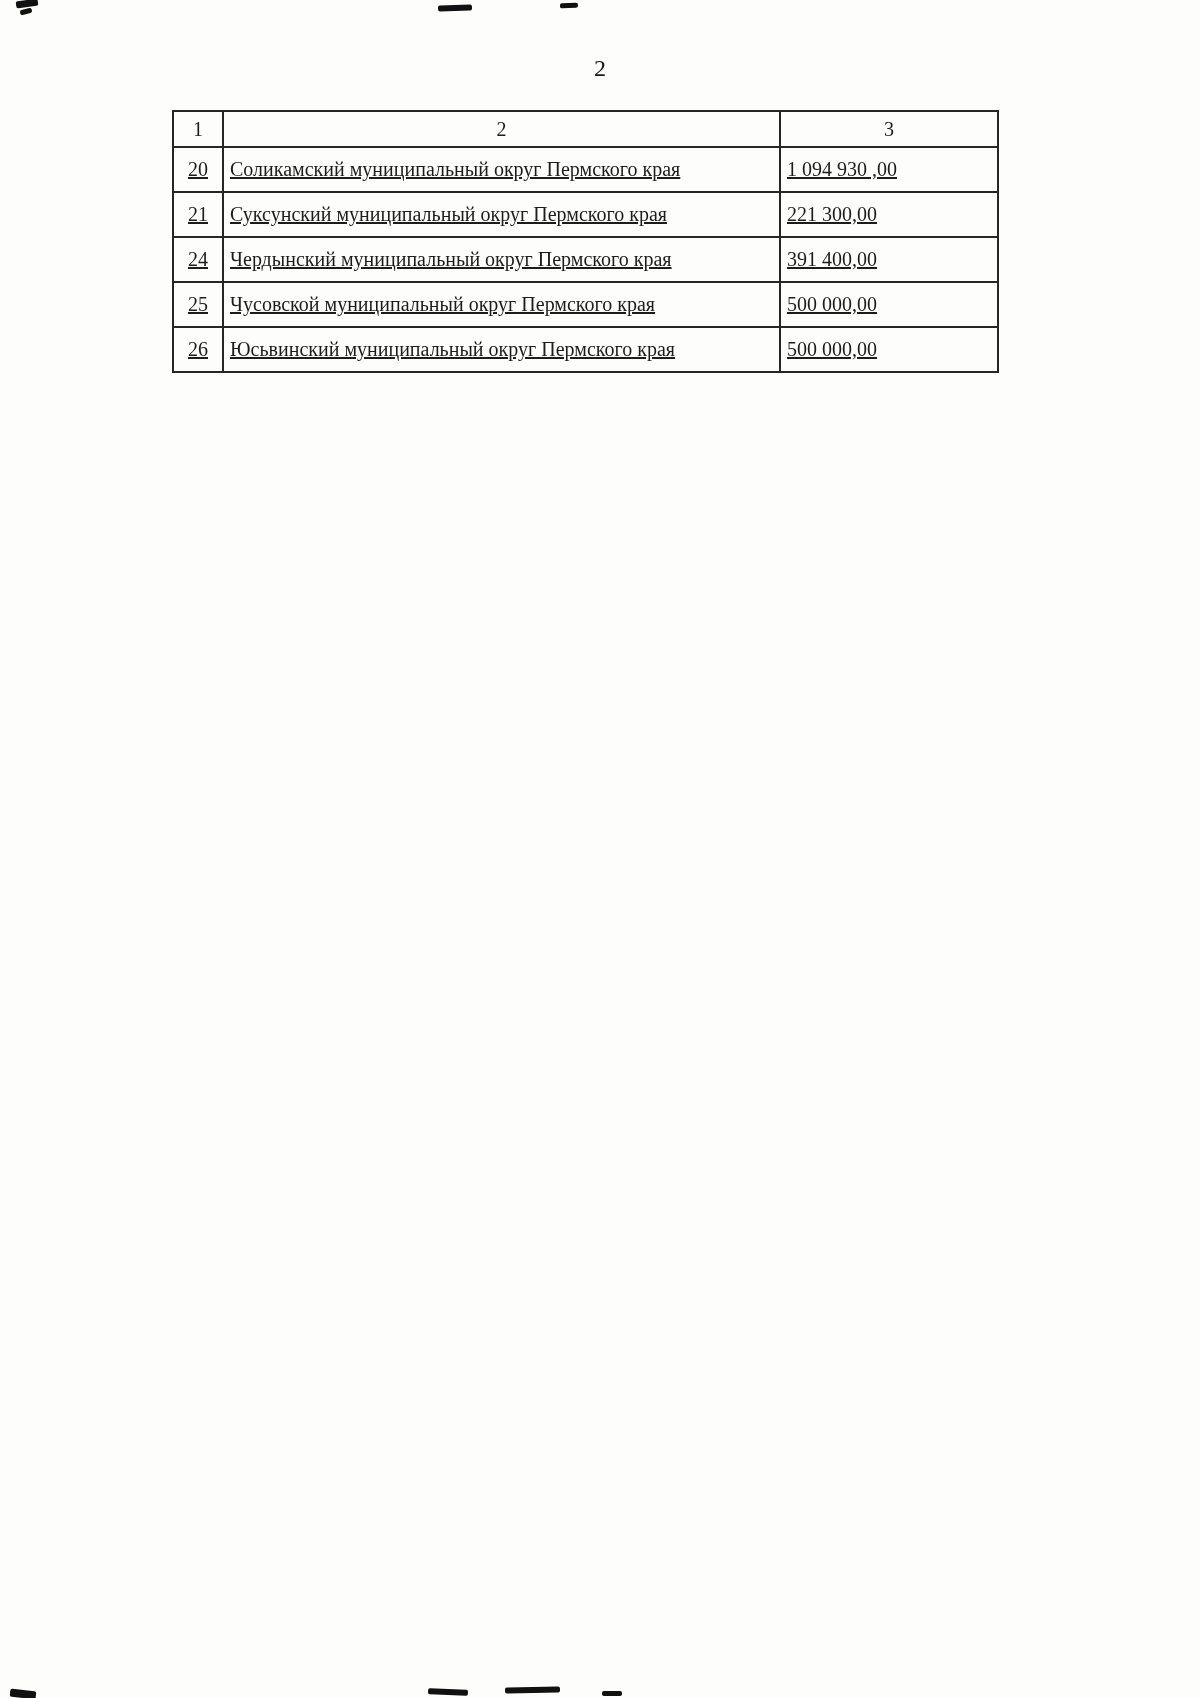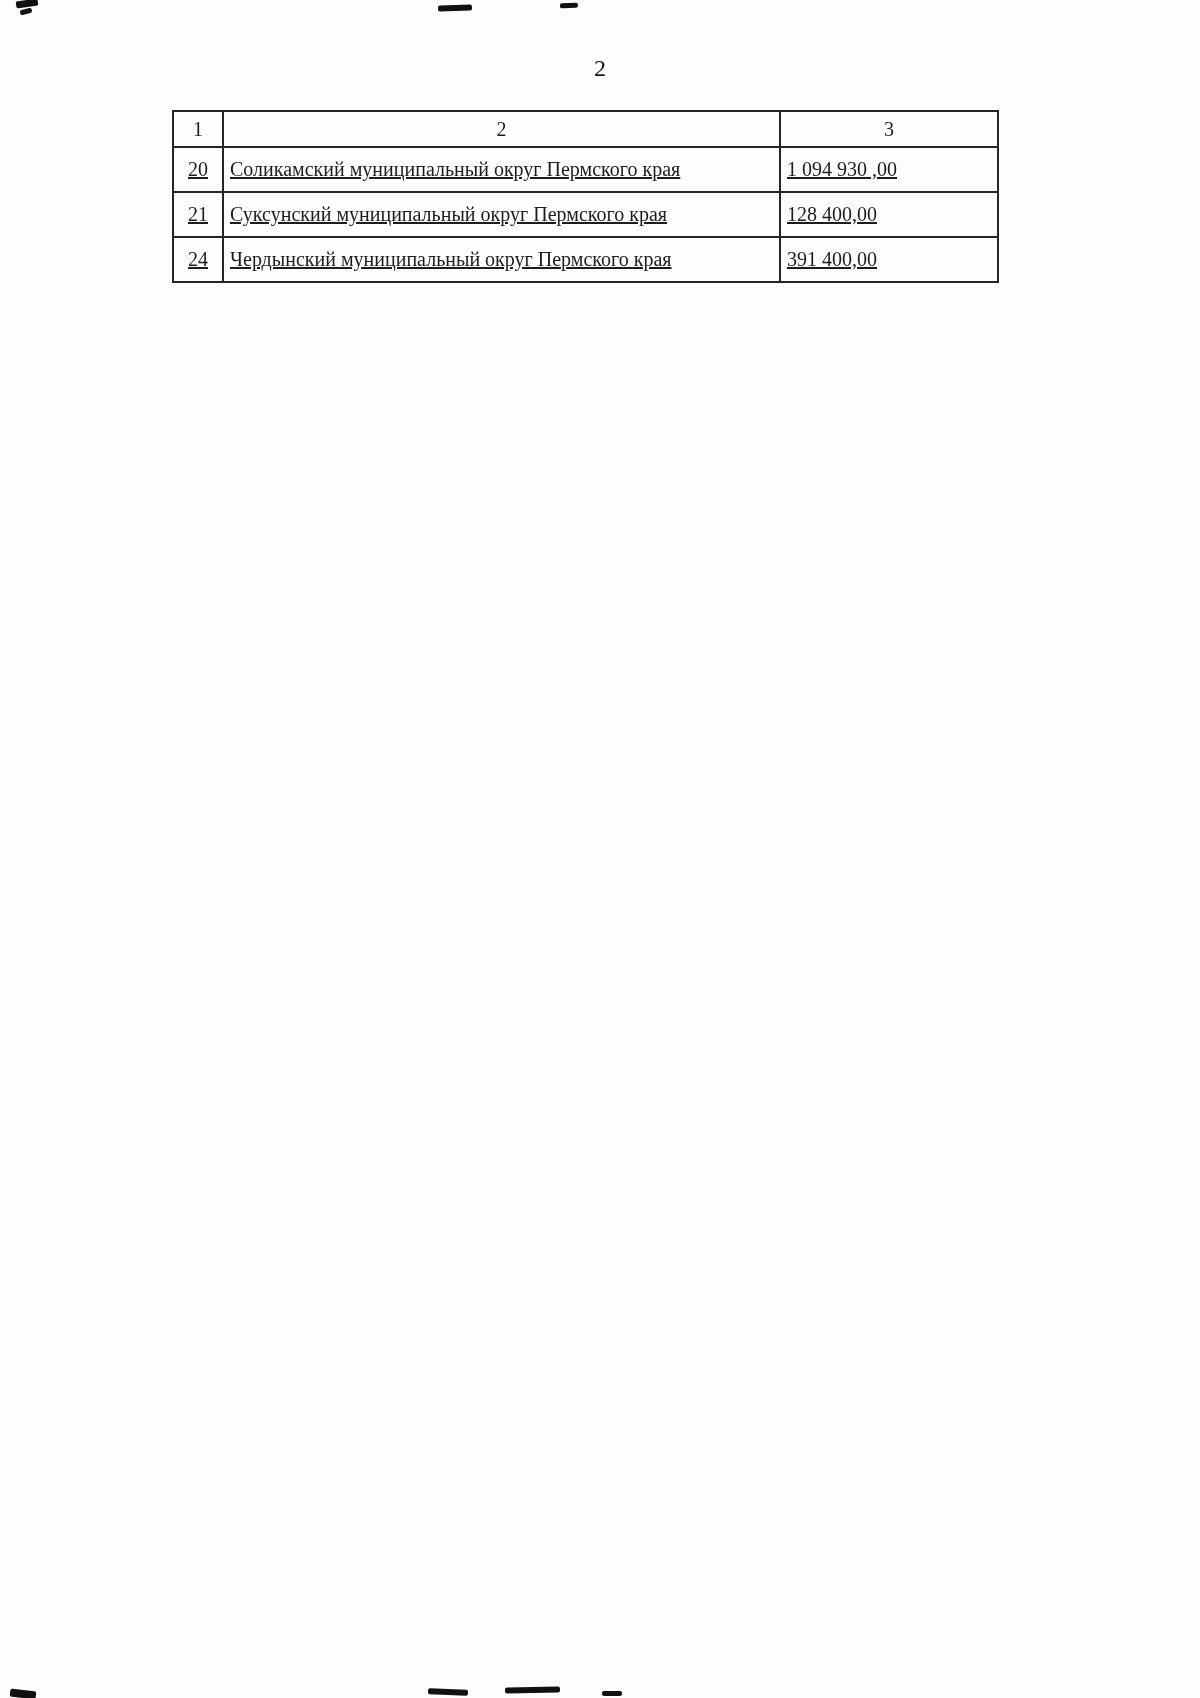--- a/index.html
+++ b/index.html
@@ -116,23 +116,33 @@
     </thead>
     <tbody>
       <tr>
         <td class="cell-num">20</td>
         <td class="cell-name">Соликамский муниципальный округ Пермского края</td>
         <td class="cell-amount">1 094 930 ,00</td>
       </tr>
       <tr>
         <td class="cell-num">21</td>
         <td class="cell-name">Суксунский муниципальный округ Пермского края</td>
-        <td class="cell-amount">128 400,00</td>
+        <td class="cell-amount">221 300,00</td>
       </tr>
       <tr>
         <td class="cell-num">24</td>
         <td class="cell-name">Чердынский муниципальный округ Пермского края</td>
         <td class="cell-amount">391 400,00</td>
+      </tr>
+      <tr>
+        <td class="cell-num">25</td>
+        <td class="cell-name">Чусовской муниципальный округ Пермского края</td>
+        <td class="cell-amount">500 000,00</td>
+      </tr>
+      <tr>
+        <td class="cell-num">26</td>
+        <td class="cell-name">Юсьвинский муниципальный округ Пермского края</td>
+        <td class="cell-amount">500 000,00</td>
       </tr>
     </tbody>
   </table>
 
 </div>
 
 </body></html>

